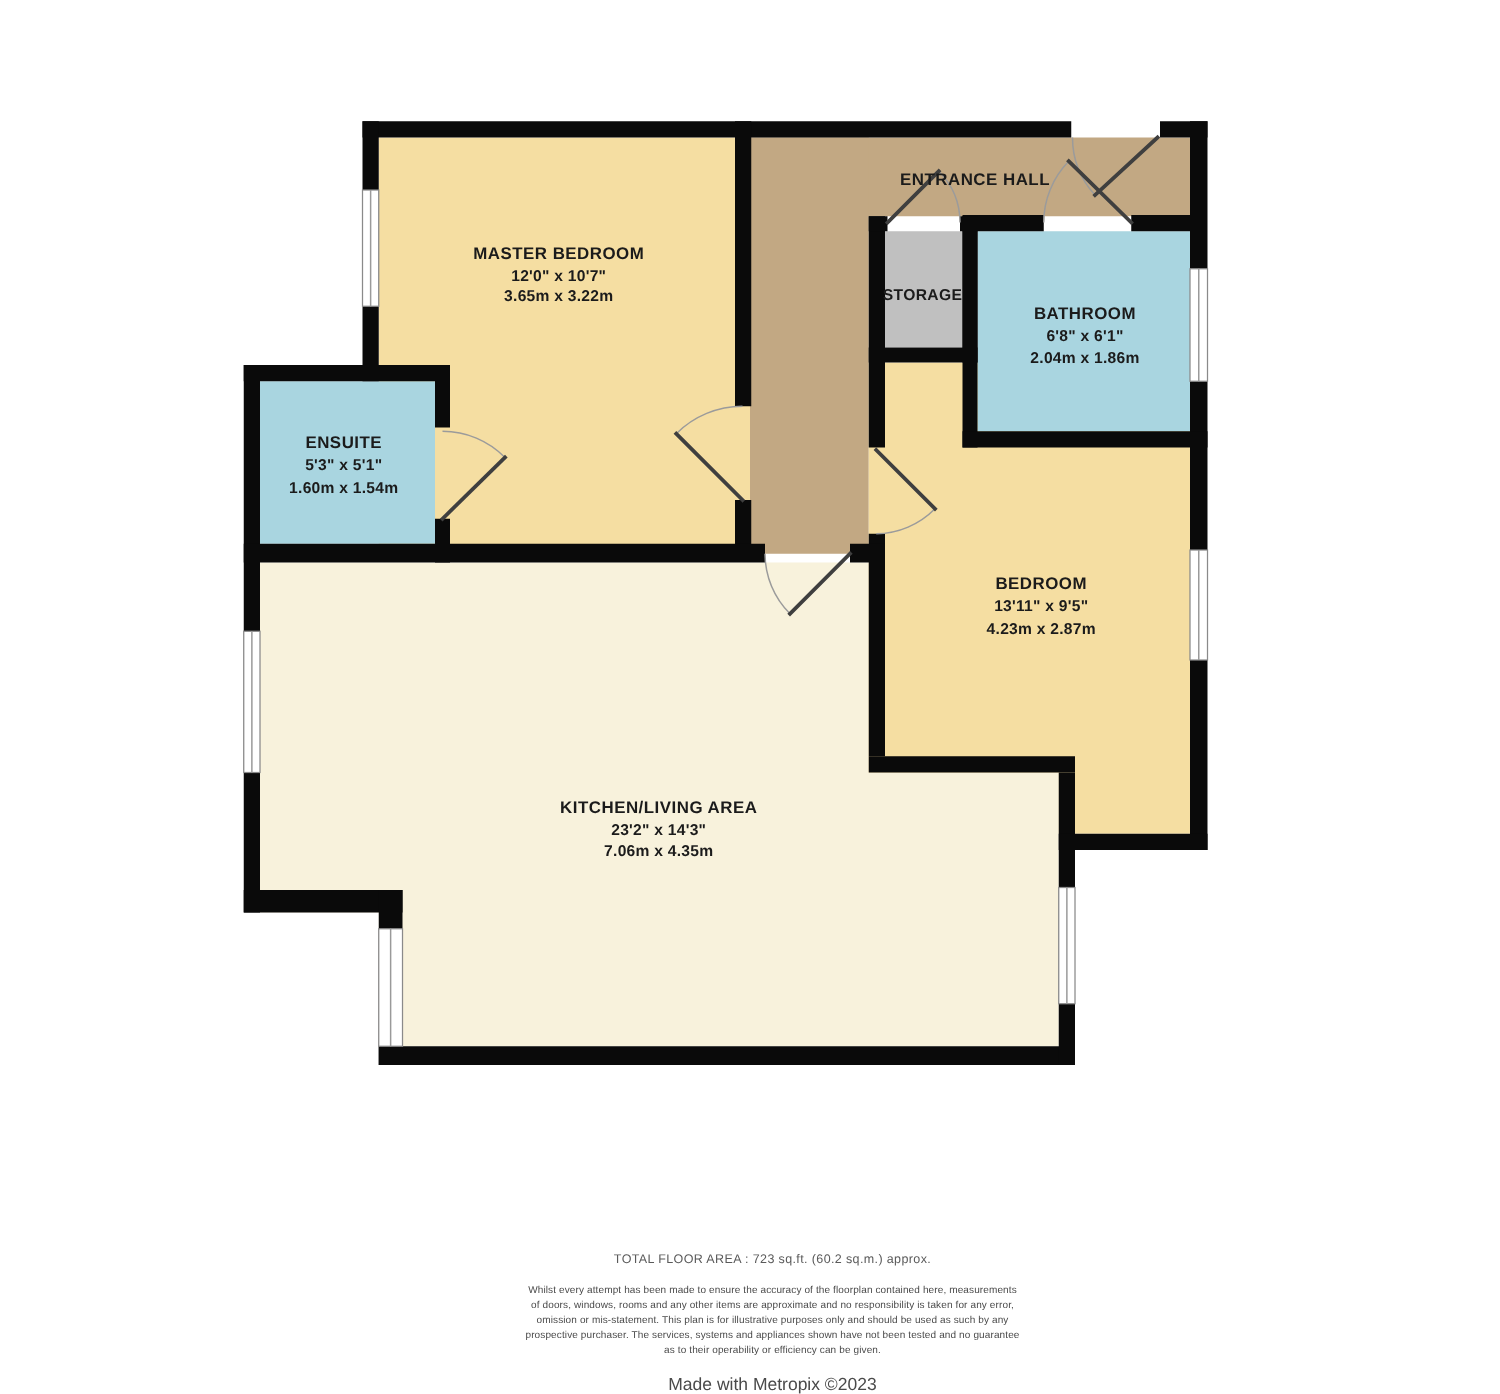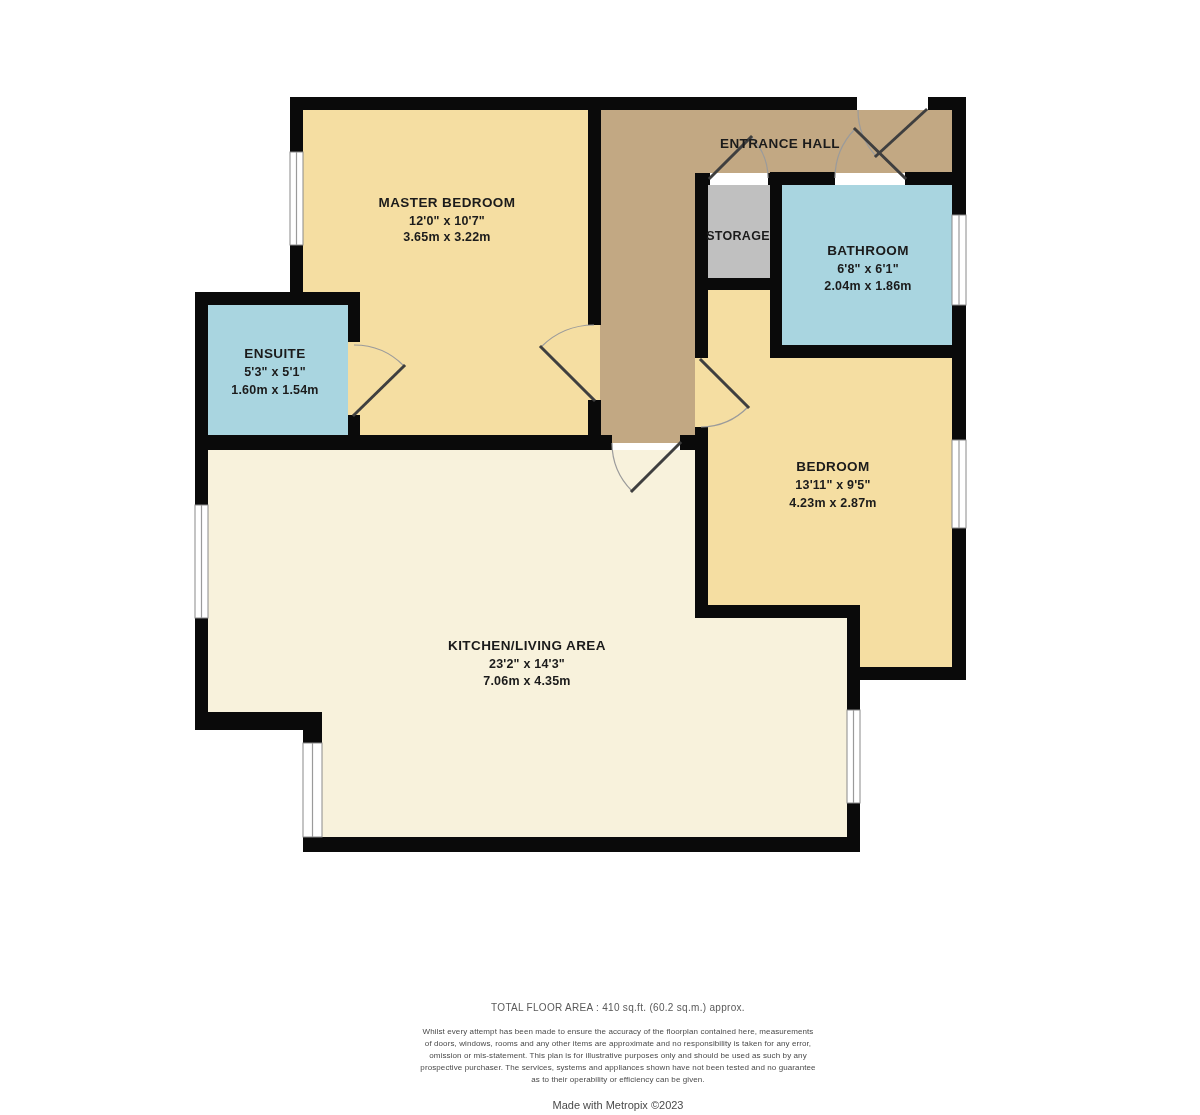--- a/index.html
+++ b/index.html
@@ -10,21 +10,21 @@
   .room-name-sm{font-size:12.5px;letter-spacing:.3px;}
   .room-dim{font-size:12.5px;letter-spacing:.2px;}
   .wall{fill:#0a0a0a;}
   .win-glass{fill:#ffffff;stroke:#8a8a8a;stroke-width:1;}
   .win-bar{stroke:#9a9a9a;stroke-width:1.2;fill:none;}
   .door-leaf{stroke:#3f3f3f;stroke-width:3;fill:none;stroke-linecap:square;}
   .door-arc{stroke:#9b9b9b;stroke-width:1.2;fill:none;}
   .footer{position:absolute;top:1002px;left:318px;width:600px;text-align:center;color:#4a4a4a;}
   .footer .total{font-size:10px;color:#5a5a5a;letter-spacing:.3px;margin-bottom:4px;}
   .footer .disclaimer{font-size:8px;line-height:1.5;width:398px;margin:13px auto;letter-spacing:.1px;}
-  .footer .credit{font-size:11px;margin-top:3px;}
+  .footer .credit{font-size:14px;margin-top:3px;}
 </style>
 </head>
 <body>
 
 <div class="page">
   <svg width="1200" height="1115" viewBox="0 0 1200 1115" xmlns="http://www.w3.org/2000/svg">
 
     <rect x="600" y="110" width="352" height="63" fill="#C2A883"></rect>
     <rect x="600" y="110" width="95" height="333" fill="#C2A883"></rect>
     <rect x="303" y="110" width="297" height="333" fill="#F5DEA2"></rect>
@@ -146,17 +146,17 @@
       <text class="room-dim" x="833" y="489">13'11" x 9'5"</text>
       <text class="room-dim" x="833" y="507">4.23m x 2.87m</text>
 
       <text class="room-name" x="527" y="650">KITCHEN/LIVING AREA</text>
       <text class="room-dim" x="527" y="668">23'2" x 14'3"</text>
       <text class="room-dim" x="527" y="685">7.06m x 4.35m</text>
     </g>
   </svg>
 
   <div class="footer">
-    <div class="total">TOTAL FLOOR AREA : 410 sq.ft. (60.2 sq.m.) approx.</div>
+    <div class="total">TOTAL FLOOR AREA : 723 sq.ft. (60.2 sq.m.) approx.</div>
     <div class="disclaimer">Whilst every attempt has been made to ensure the accuracy of the floorplan contained here, measurements of doors, windows, rooms and any other items are approximate and no responsibility is taken for any error, omission or mis-statement. This plan is for illustrative purposes only and should be used as such by any prospective purchaser. The services, systems and appliances shown have not been tested and no guarantee as to their operability or efficiency can be given.</div>
     <div class="credit">Made with Metropix ©2023</div>
   </div>
 </div>
 
 </body></html>

